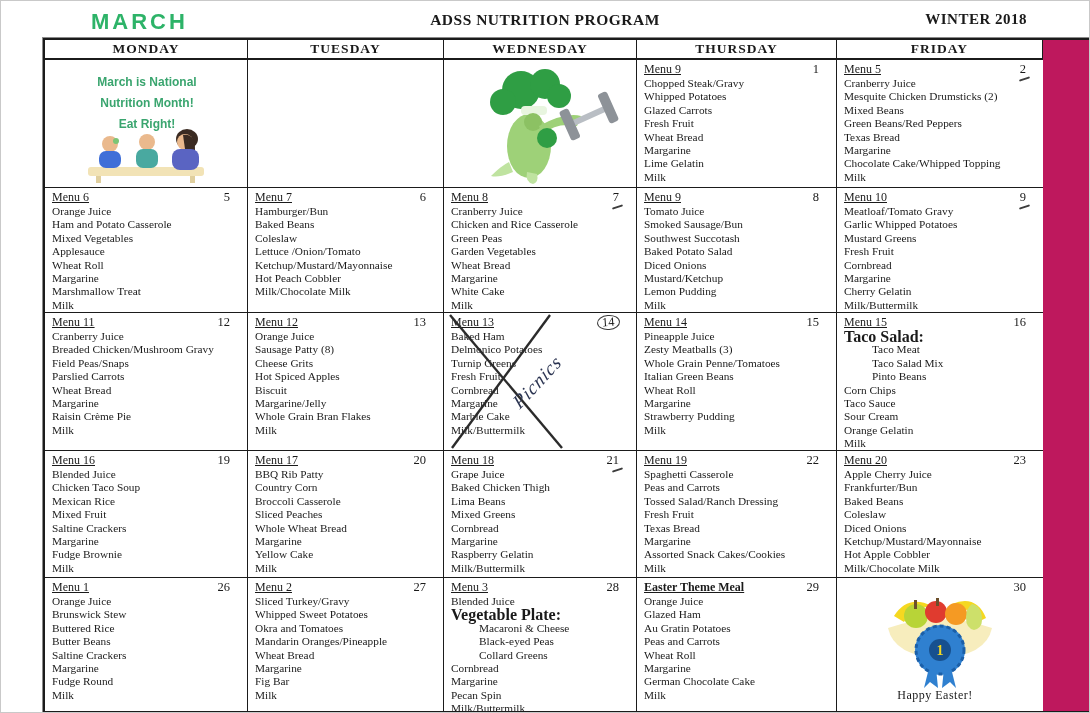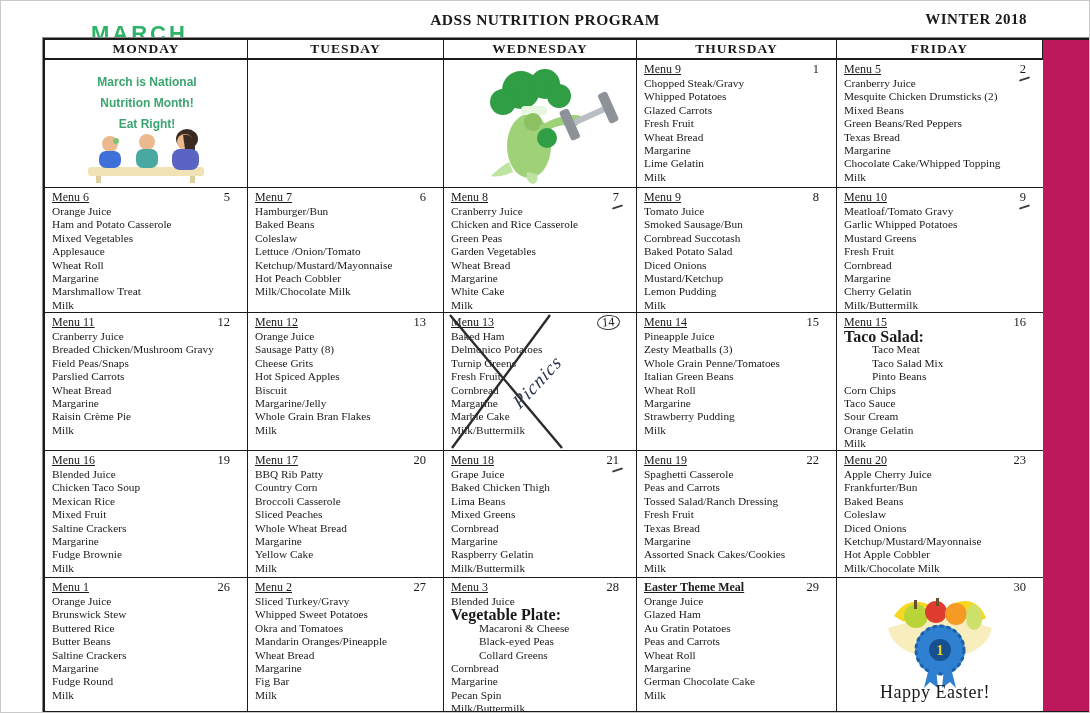--- a/index.html
+++ b/index.html
@@ -5,21 +5,21 @@
   * { margin:0; padding:0; box-sizing:border-box; }
   html,body { background:#e9e9e9; }
   .page {
     position:relative; width:1090px; height:713px; background:#ffffff;
     font-family:"Liberation Serif","DejaVu Serif",serif; color:#1a1a1a;
     border:1px solid #c9c9c9; overflow:hidden;
   }
   
   .topbar { position:absolute; top:0; left:0; width:100%; height:37px; }
   .month-label {
-    position:absolute; left:90px; top:20px;
+    position:absolute; left:90px; top:8px;
     font-family:"Liberation Sans","DejaVu Sans",sans-serif;
     font-size:22px; font-weight:bold; letter-spacing:3px;
   }
   .page-title {
     position:absolute; left:0; right:0; top:10px; text-align:center;
     font-size:15.5px; font-weight:bold; letter-spacing:0.5px;
   }
   .season-label {
     position:absolute; right:62px; top:10px;
     font-size:15px; font-weight:bold; letter-spacing:0.5px;
@@ -71,21 +71,21 @@
   
   .cross-overlay { position:absolute; left:0; top:0; pointer-events:none; }
   .annotation {
     position:absolute; left:62px; top:58px; transform:rotate(-47deg) skewX(-8deg);
     font-style:italic; font-size:19px; color:#2c3552; letter-spacing:1px;
   }
   
   .note-day { position:absolute; top:2px; right:17px; font-size:12.5px; }
   .note-caption {
     position:absolute; bottom:8px; left:0; right:10px; text-align:center;
-    font-size:18px; letter-spacing:0.5px;
+    font-size:12px; letter-spacing:0.5px;
   }
   .note-art { position:absolute; top:10px; left:50%; transform:translateX(-50%); }
 </style>
 </head>
 <body>
 
 <div class="page">
   <div class="topbar">
     <span class="month-label" style="color: rgb(45, 179, 104);">MARCH</span>
     <span class="page-title">ADSS NUTRITION PROGRAM</span>
@@ -221,21 +221,21 @@
         </div>
       </div>
       <div class="cell">
         <div class="cell-head">
           <span class="menu-title">Menu 9</span>
           <span class="day-wrap"><span>8</span></span>
         </div>
         <div class="items">
           <div class="item">Tomato Juice</div>
           <div class="item">Smoked Sausage/Bun</div>
-          <div class="item">Cornbread Succotash</div>
+          <div class="item">Southwest Succotash</div>
           <div class="item">Baked Potato Salad</div>
           <div class="item">Diced Onions</div>
           <div class="item">Mustard/Ketchup</div>
           <div class="item">Lemon Pudding</div>
           <div class="item">Milk</div>
         </div>
       </div>
       <div class="cell last-col">
         <div class="cell-head">
           <span class="menu-title">Menu 10</span>

